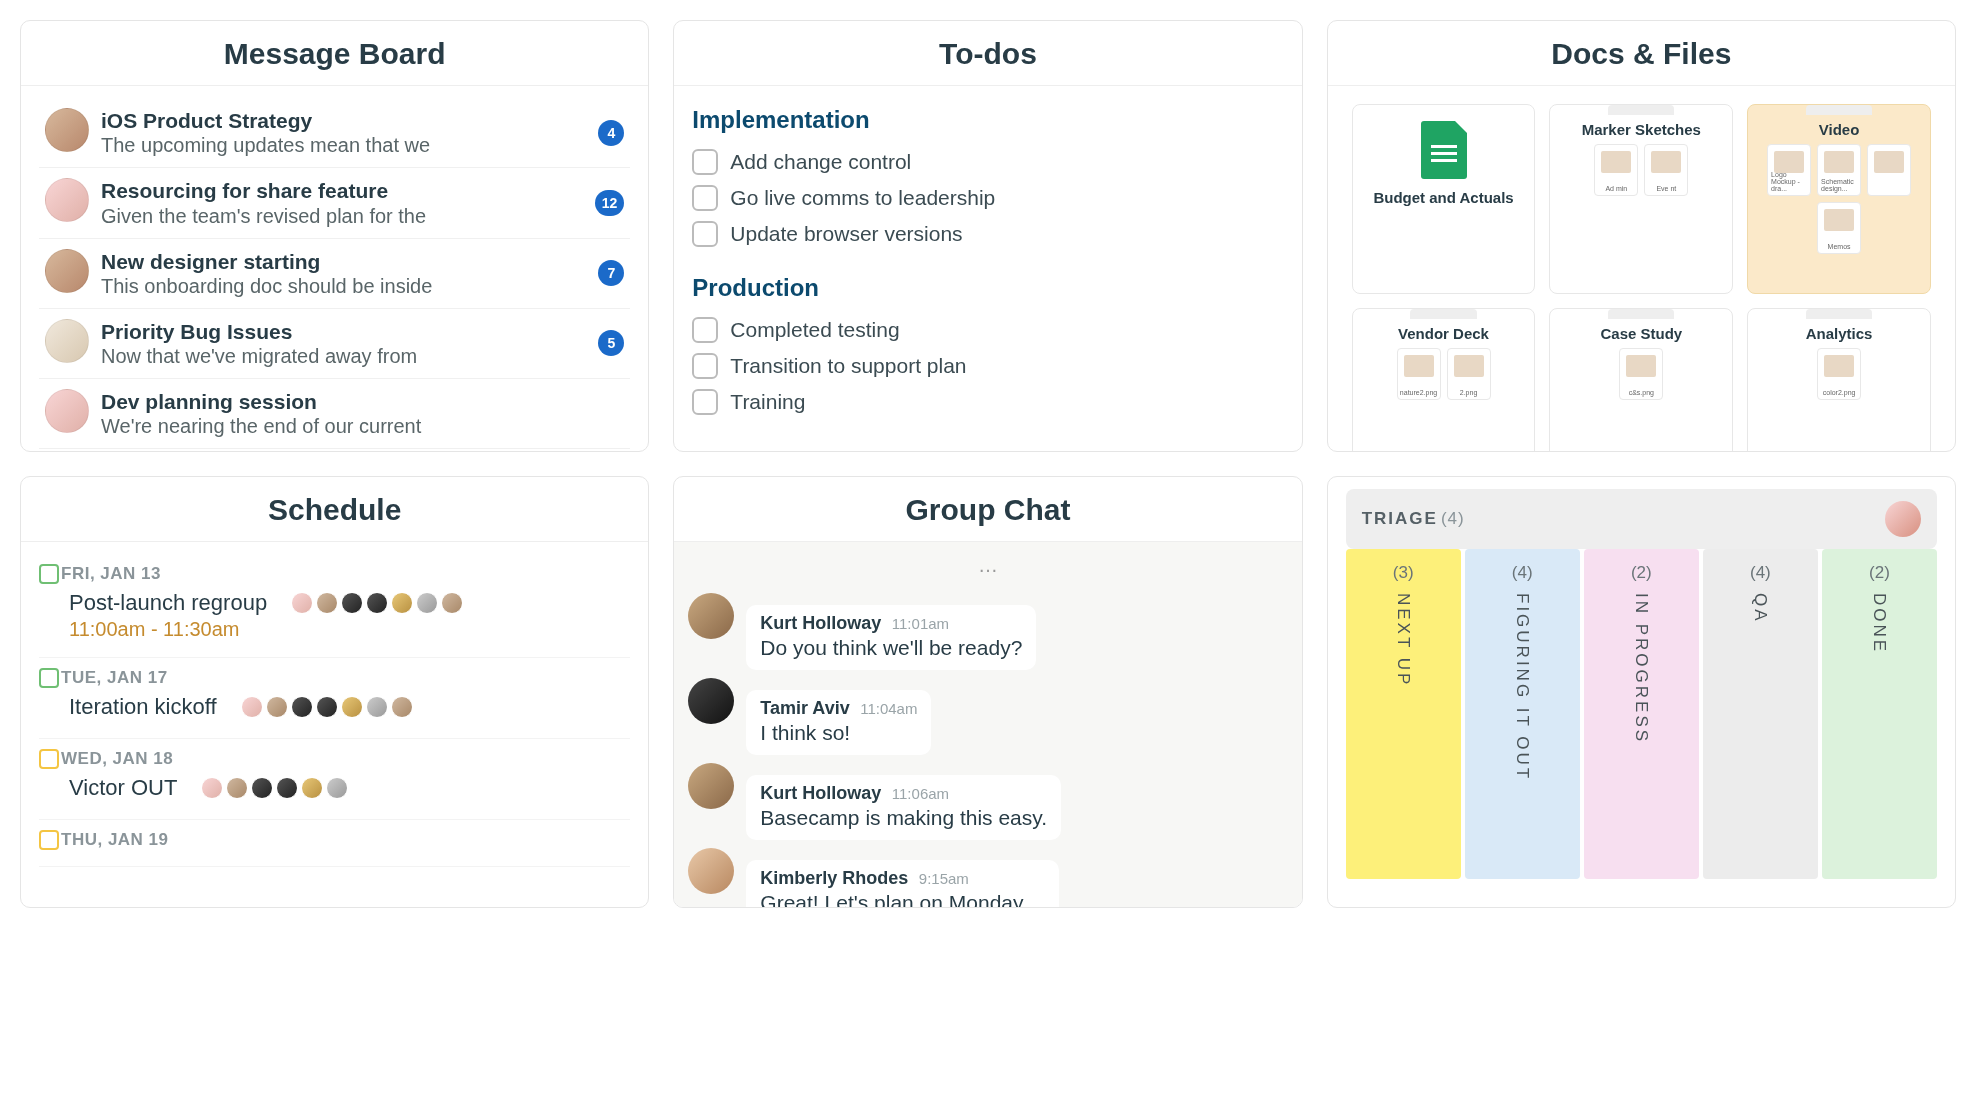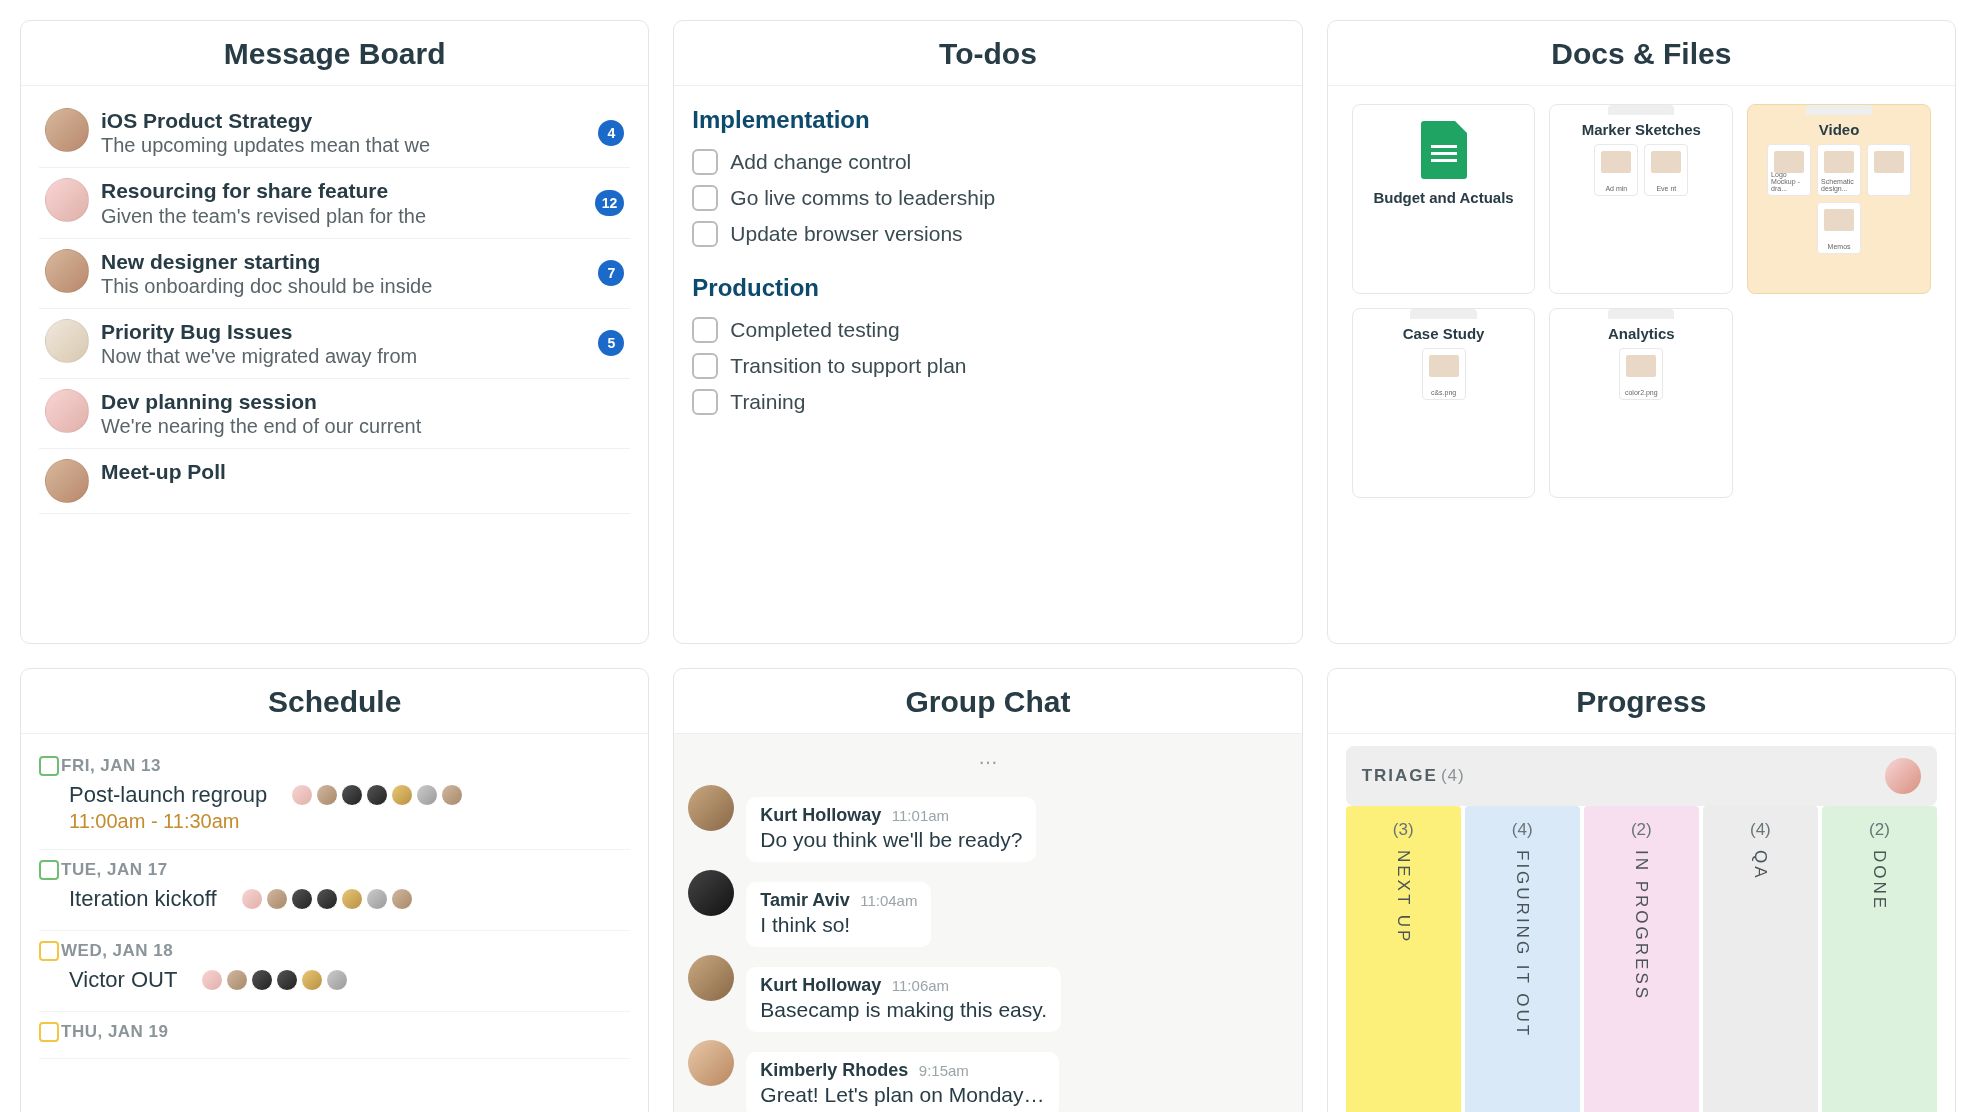--- a/index.html
+++ b/index.html
@@ -14,21 +14,21 @@
     grid-template-columns: repeat(3, 1fr);
     gap: 24px;
     max-width: 1960px;
     margin: 0 auto;
   }
   .card {
     border: 1px solid #e5e5e5;
     border-radius: 10px;
     background: #fff;
     overflow: hidden;
-    height: 624px;
+    height: 432px;
     display: flex;
     flex-direction: column;
   }
   .card-header {
     text-align: center;
     font-weight: 700;
     font-size: 30px;
     color: #283c46;
     padding: 16px 0 14px;
     border-bottom: 1px solid #eee;
@@ -302,20 +302,28 @@
             <div class="doc-title">Video</div>
             <div class="thumb-row">
               <div class="thumb">Logo Mockup - dra...</div>
               <div class="thumb">Schematic design...</div>
               <div class="thumb"> </div>
               <div class="thumb">Memos</div>
             </div>
           </div>
           <div class="doc-card">
             <div class="doc-tab"></div>
+            <div class="doc-title">Vendor Deck</div>
+            <div class="thumb-row">
+              <div class="thumb">nature2.png</div>
+              <div class="thumb">2.png</div>
+            </div>
+          </div>
+          <div class="doc-card">
+            <div class="doc-tab"></div>
             <div class="doc-title">Case Study</div>
             <div class="thumb-row">
               <div class="thumb">c&amp;s.png</div>
             </div>
           </div>
           <div class="doc-card">
             <div class="doc-tab"></div>
             <div class="doc-title">Analytics</div>
             <div class="thumb-row">
               <div class="thumb">color2.png</div>
@@ -427,21 +435,20 @@
       <span class="chat-name">Kimberly Rhodes</span>
       <span class="chat-time">9:15am</span>
       <div class="chat-text">Great! Let's plan on Monday…</div>
     </div>
           </div>
         </div>
     </div>
   </div>
 
   <div class="card">
-    <div class="card-header">Progress</div>
     <div class="card-body">
       <div class="triage-bar">
         <div>
           <span class="triage-label">TRIAGE</span><span class="triage-count">(4)</span>
         </div>
         <div class="triage-avatar"></div>
       </div>
       <div class="prog-columns" id="prog-cols">
           <div class="prog-col col-yellow">
     <div class="prog-count">(3)</div>

